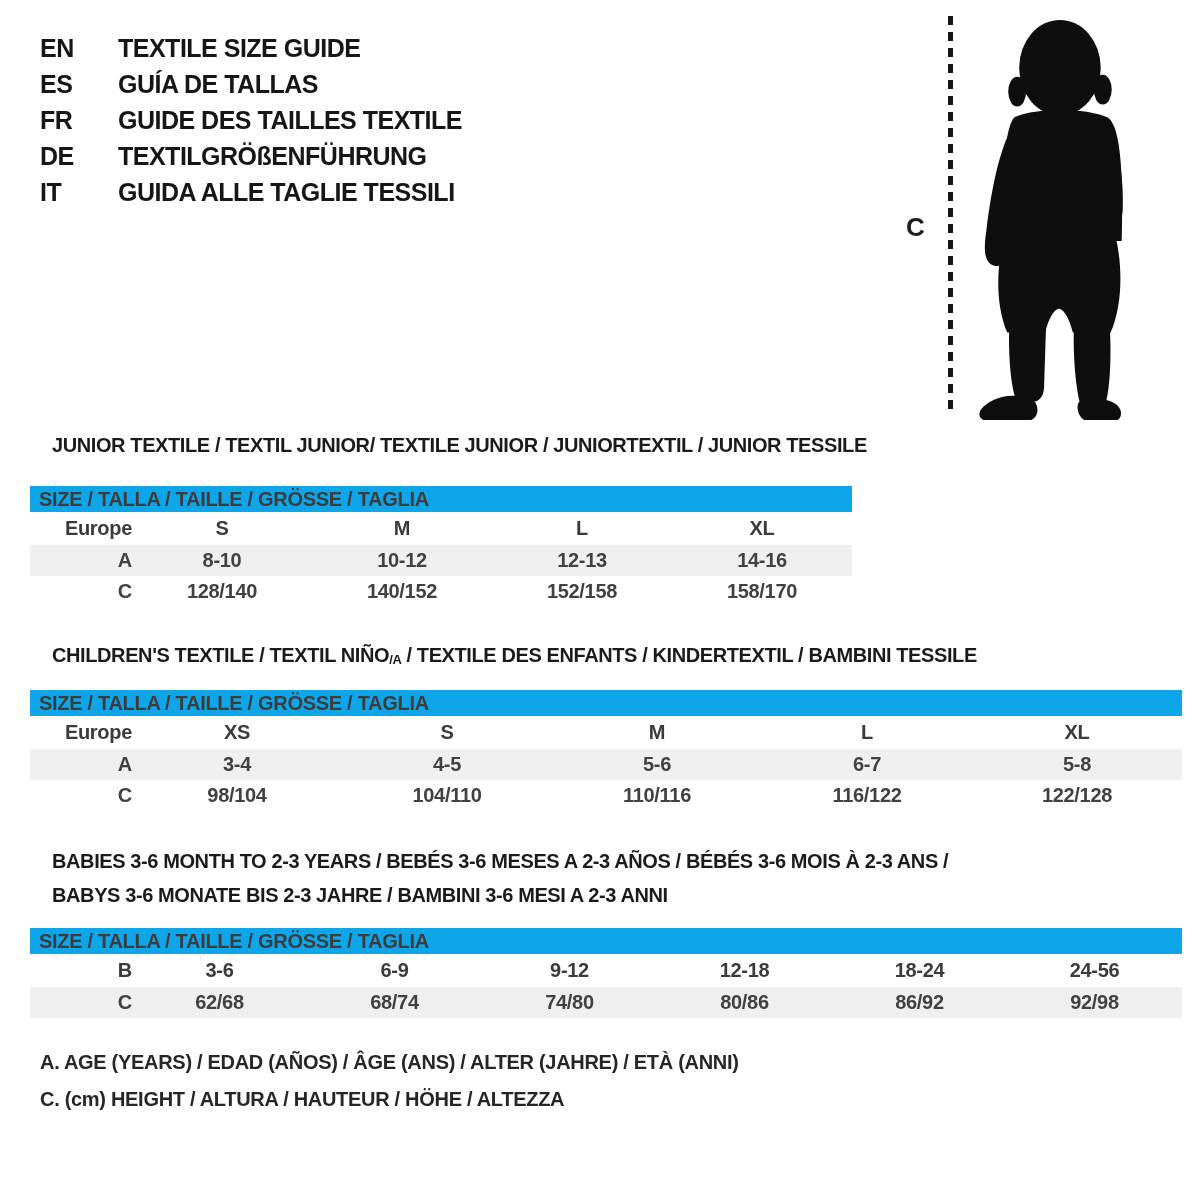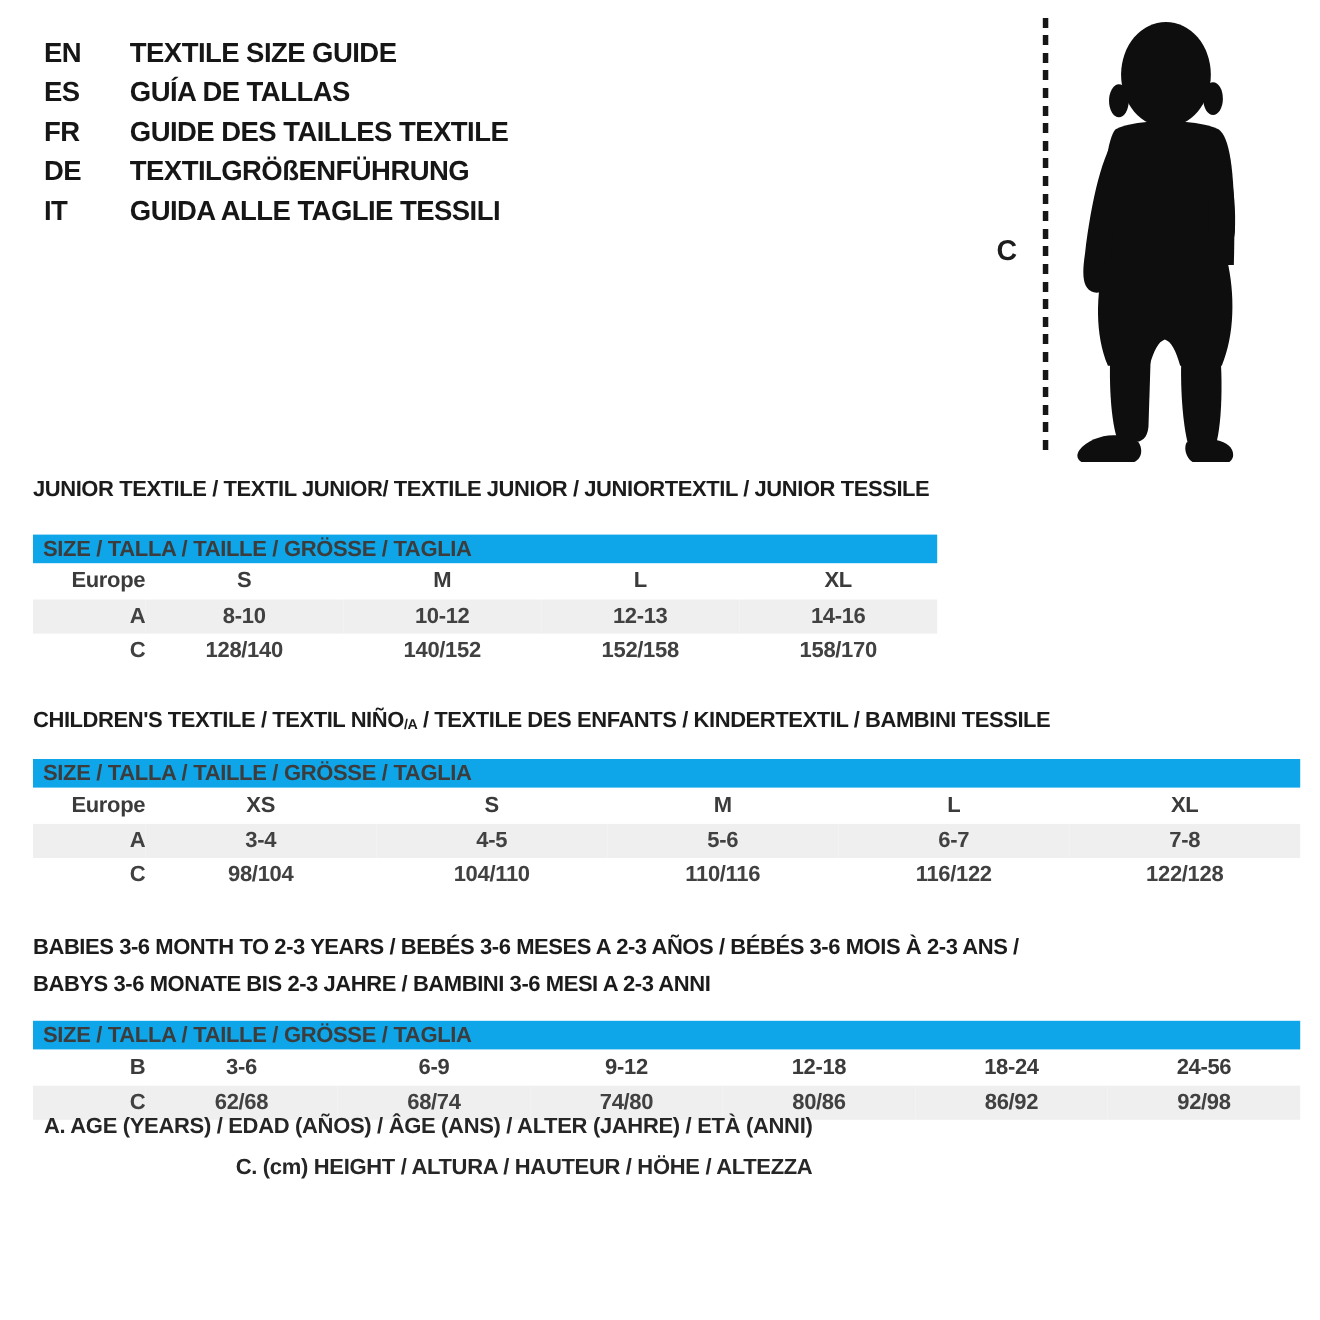--- a/index.html
+++ b/index.html
@@ -36,21 +36,21 @@
   }
   .height-label {
     position: absolute; left: 906px; top: 212px;
     font-size: 26px; font-weight: bold; color: #1d1d1d;
   }
   .toddler { position: absolute; left: 962px; top: 12px; width: 180px; height: 408px; }
   .toddler svg { width: 100%; height: 100%; }
 
   
   .section-heading {
-    position: absolute; left: 30px;
+    position: absolute; left: 52px;
     font-size: 20px; font-weight: bold; letter-spacing: -0.4px;
     color: #1b1b1b; white-space: nowrap; line-height: 34px;
   }
 
   
   .table-block { position: absolute; left: 30px; }
   .size-bar {
     background: #0ea5e9; height: 26px;
     display: flex; align-items: center; padding-left: 9px;
     font-size: 20px; font-weight: bold; letter-spacing: -0.3px; color: #3c3c3c;
@@ -63,21 +63,21 @@
     padding: 0; white-space: nowrap;
   }
   table.size-table tr.hdr td { height: 33px; color: #3b3b3b; }
   table.size-table td.rowlabel { text-align: right; padding-left: 10px; }
   table.size-table col.c-label { width: 102px; }
   table.size-table tr.striped { background: #efefef; }
   .w-junior { width: 822px; }
   .w-wide { width: 1152px; }
 
   
-  .notes { position: absolute; left: 40px; top: 1006px; text-align: right; }
+  .notes { position: absolute; left: 40px; top: 1044px; }
   .note-line {
     font-size: 20px; font-weight: bold; letter-spacing: -0.3px;
     color: #262626; line-height: 37px; white-space: nowrap;
   }
 
   sub.small-suffix { font-size: 13px; font-weight: bold; vertical-align: baseline; position: relative; top: 2px; }
 </style>
 </head>
 <body>
 
@@ -183,21 +183,21 @@
           <td>M</td>
           <td>L</td>
           <td>XL</td>
         </tr>
         <tr class="striped">
           <td class="rowlabel">A</td>
           <td>3-4</td>
           <td>4-5</td>
           <td>5-6</td>
           <td>6-7</td>
-          <td>7-8</td>
+          <td>5-8</td>
         </tr>
         <tr>
           <td class="rowlabel">C</td>
           <td>98/104</td>
           <td>104/110</td>
           <td>110/116</td>
           <td>116/122</td>
           <td>122/128</td>
         </tr>
       </tbody>

